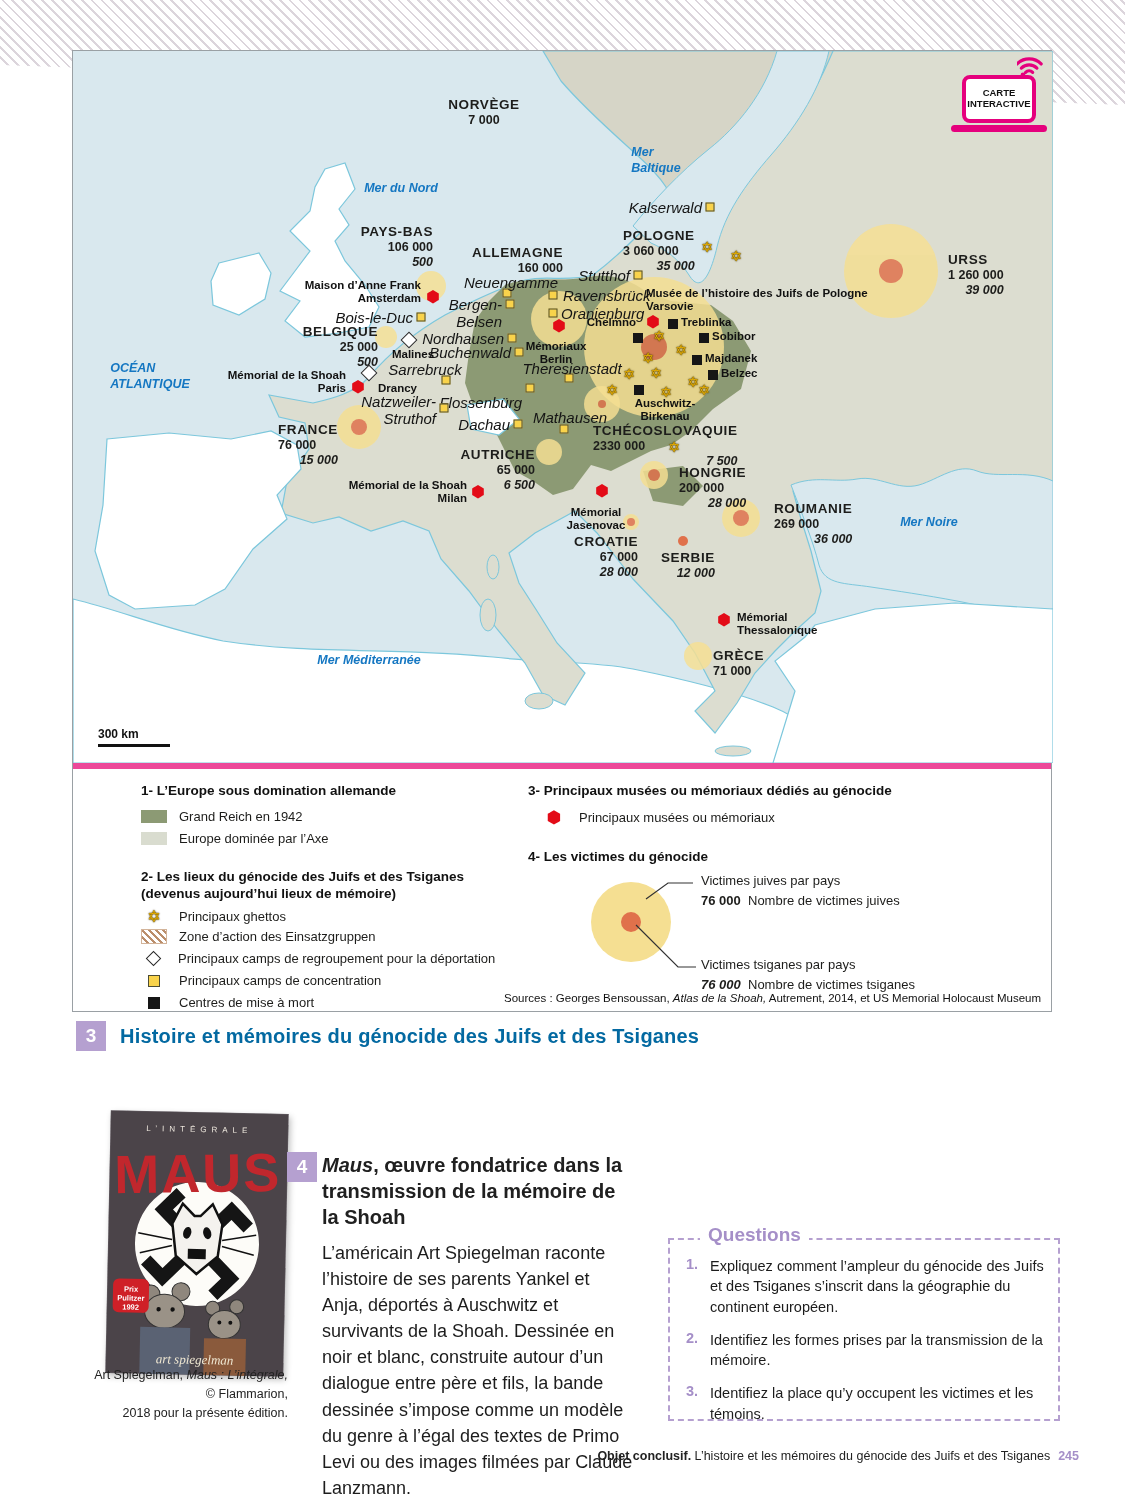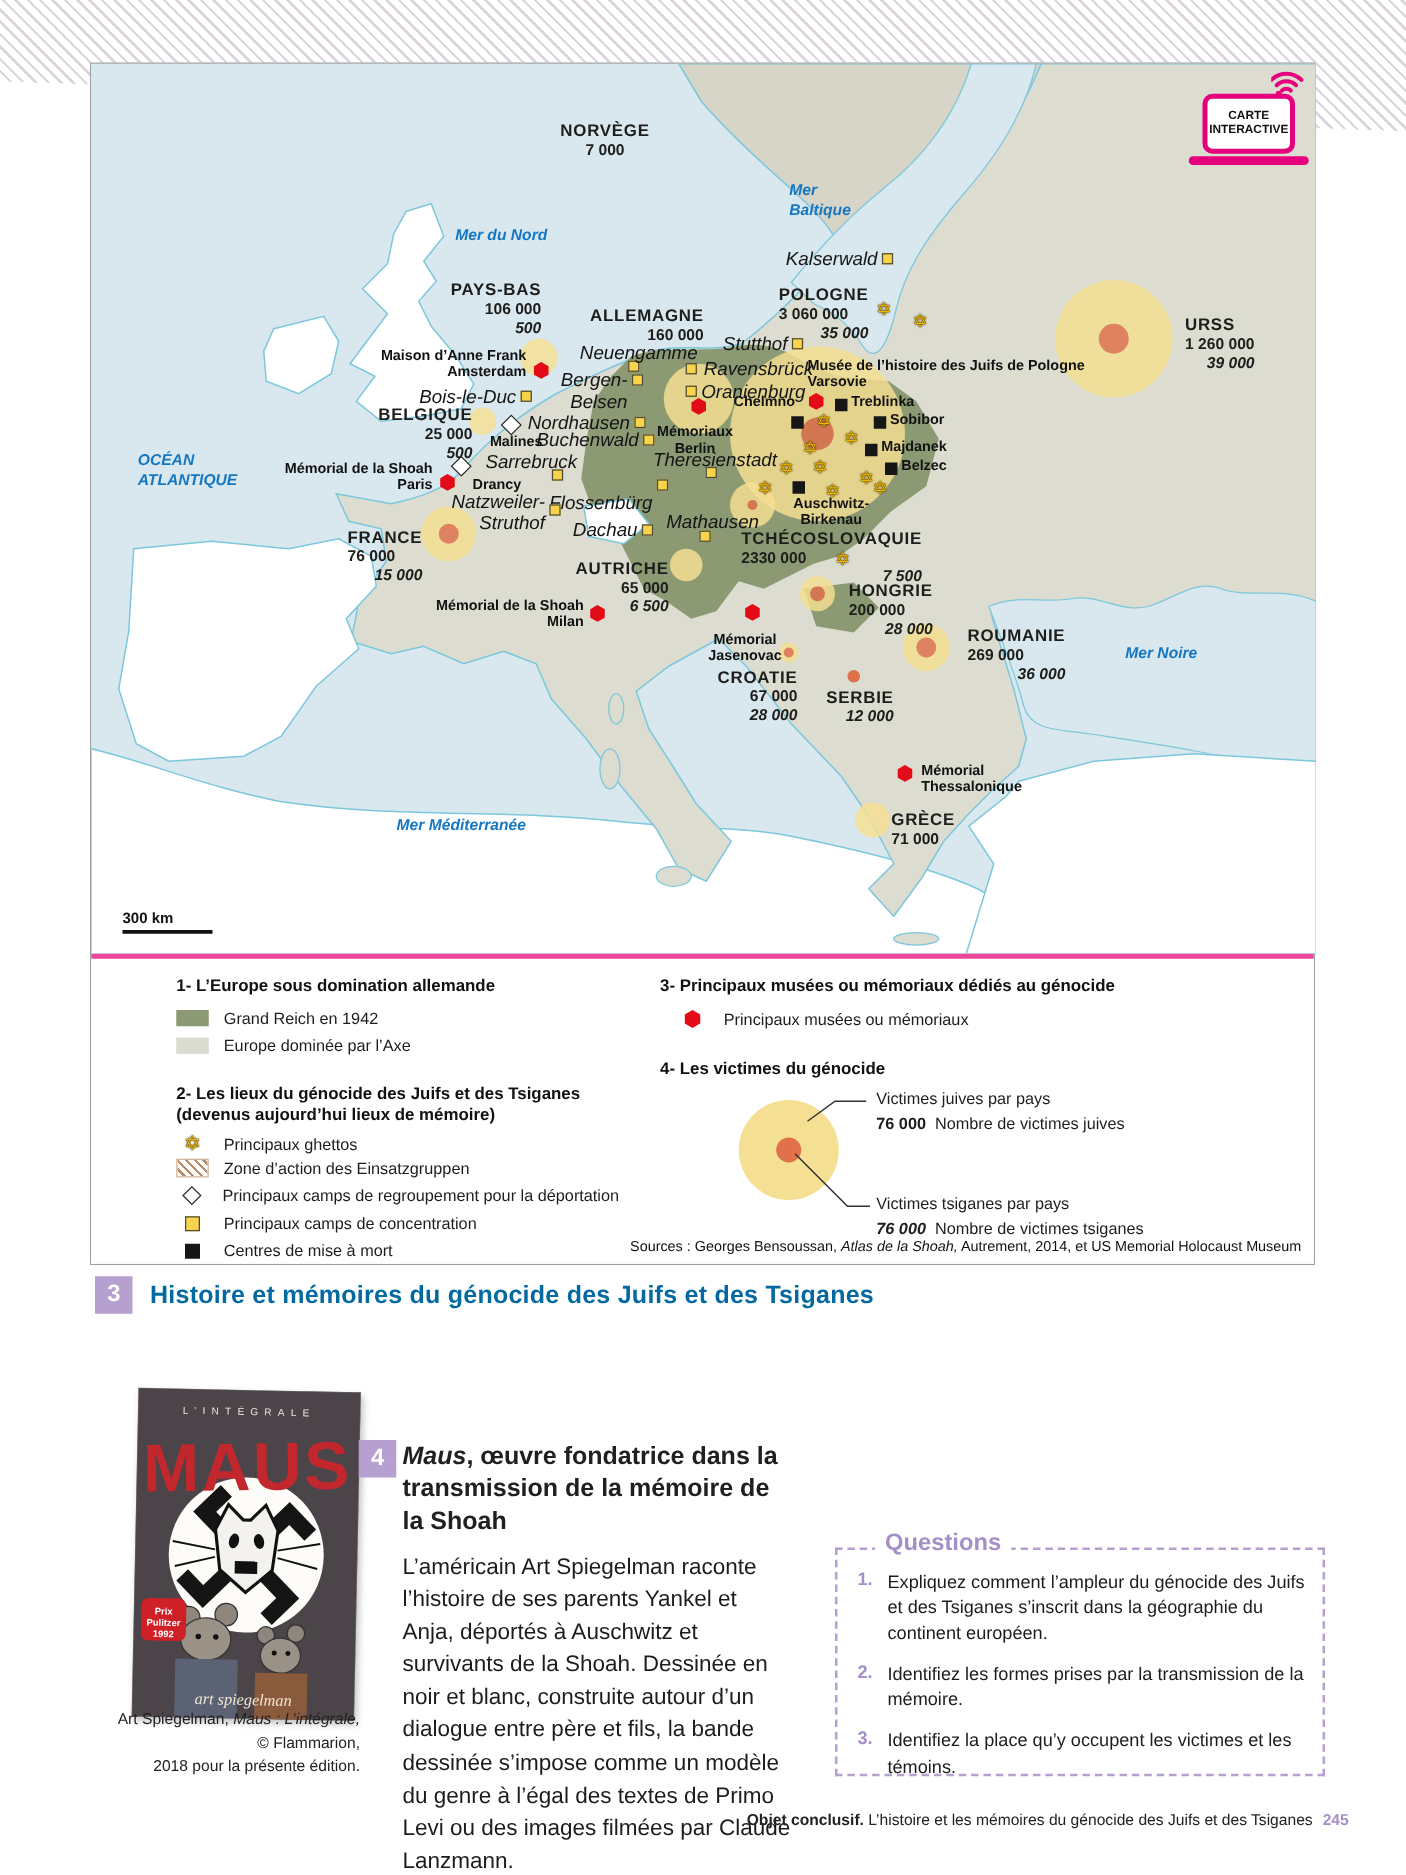--- a/index.html
+++ b/index.html
@@ -42,21 +42,21 @@
   .scale-bar { width:72px; height:3px; background:#111; }
   
   .ci-badge { position:absolute; left:876px; top:10px; width:100px; height:78px; }
   .ci-screen { margin:14px auto 0; width:74px; height:48px; border:4px solid #e5007d; border-radius:8px;
     background:#fff; display:flex; flex-direction:column; align-items:center; justify-content:center;
     font-size:9.5px; font-weight:bold; line-height:1.15; text-align:center; color:#111; }
   .ci-base { width:96px; height:7px; background:#e5007d; border-radius:4px; margin:2px auto 0; }
   .ci-wifi { position:absolute; right:-2px; top:-4px; }
   
   .legend { position:absolute; left:0; top:712px; width:978px; height:248px; background:#fff;
-            border-top:4px solid #ec4899; font-size:13px; }
+            border-top:6px solid #ec4899; font-size:13px; }
   .lg-title { font-weight:bold; font-size:13.5px; white-space:pre-line; line-height:1.25; color:#111; }
   .lg-item { position:absolute; display:flex; align-items:center; gap:12px; }
   .swatch { width:26px; height:13px; }
   .sw-reich { background:#8c9a74; }
   .sw-axe { background:#d9dccf; }
   .sw-hatch { width:26px; height:15px; border:1px solid #d3b49a;
     background:repeating-linear-gradient(45deg,#fff 0 3px,#bb8e6b 3px 5px); }
   .lg-star { color:#f2b705; font-size:16px; text-shadow:0 0 1px #4d3d00,0 0 1px #4d3d00,0 0 2px #4d3d00; width:26px; text-align:center; }
   .lg-diamond { width:11px; height:11px; background:#fff; border:1.6px solid #2a2a2a; transform:rotate(45deg); margin:0 7px; }
   .lg-sqy { width:12px; height:12px; background:#f9d34b; border:1.5px solid #4c4c35; margin:0 7px; }

